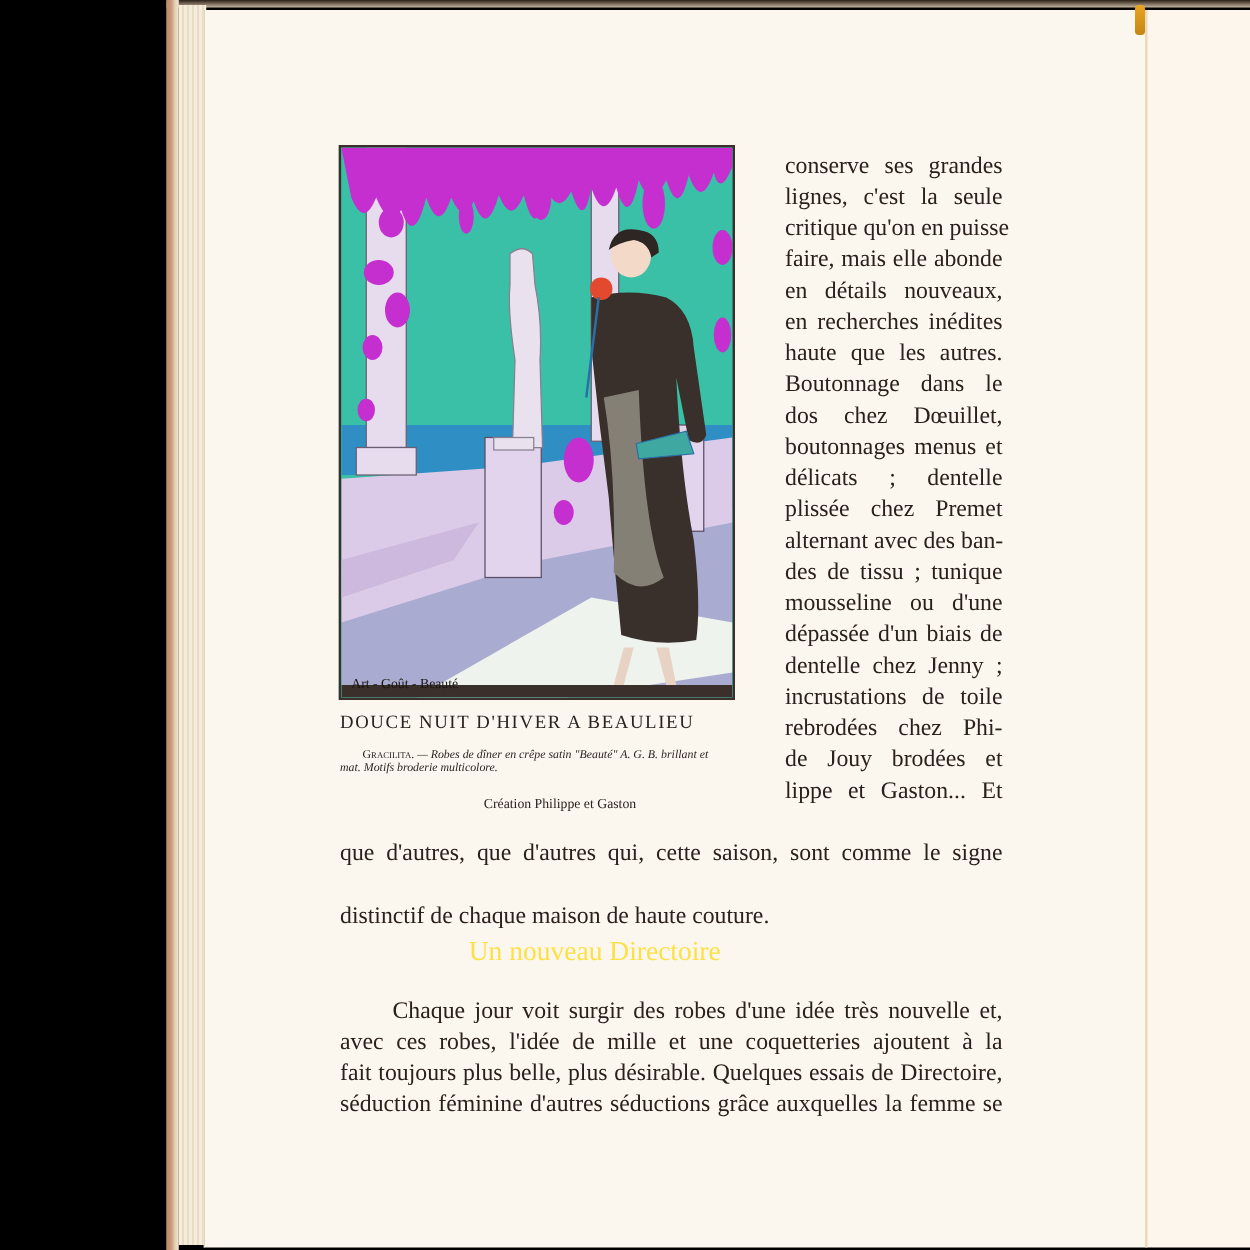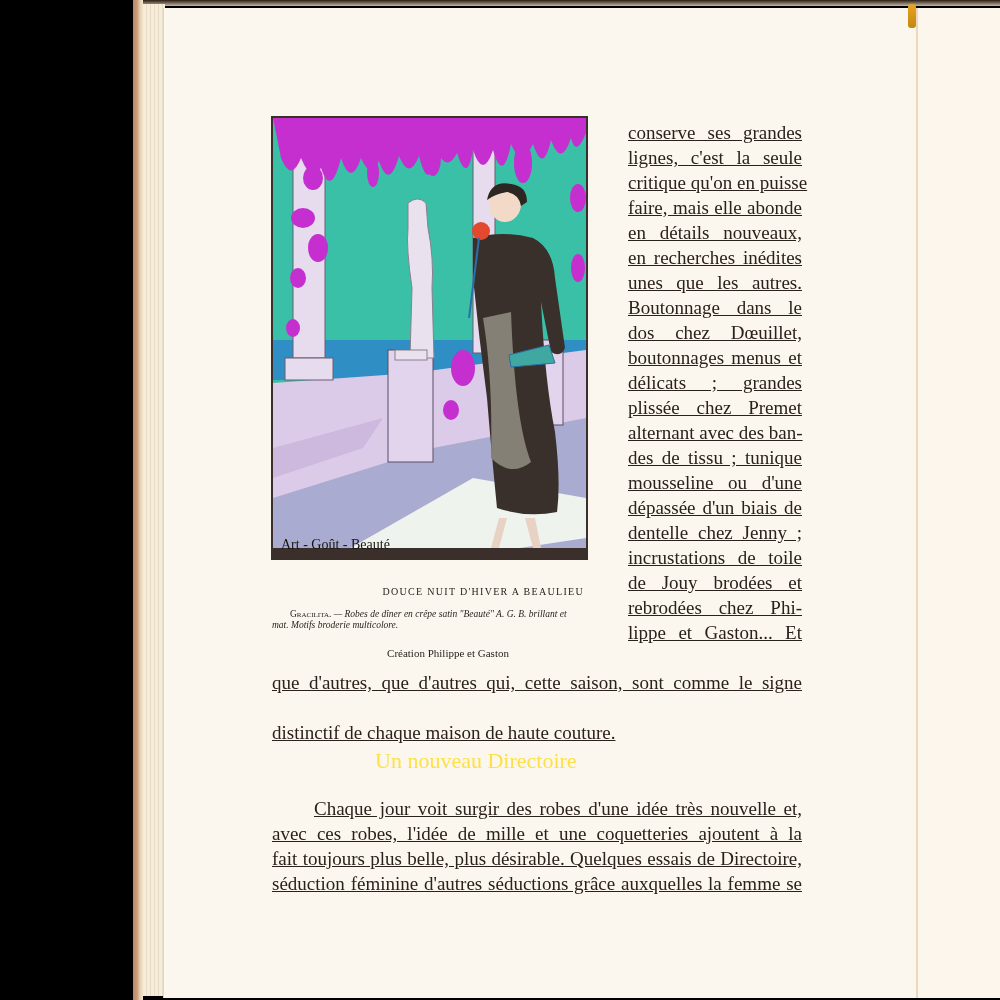--- a/index.html
+++ b/index.html
@@ -14,30 +14,30 @@
     .page-right { position:absolute; left:916px; top:8px; width:84px; height:990px; background:#fcf6ec;
                   border-left:2px solid #ecd9bc; }
     .spine-thread { position:absolute; left:908px; top:4px; width:8px; height:24px;
                     background:linear-gradient(180deg,#e8a520,#c58612); border-radius:3px; }
     .top-shadow { position:absolute; left:133px; top:0; width:867px; height:6px;
                   background:linear-gradient(180deg,#2a1f15,#c7b7a0); }
 
     .plate { position:absolute; left:271px; top:116px; width:313px; height:440px;
              border:2px solid #3a2f2a; overflow:hidden; background:#39c0a6; }
     .plate svg { display:block; }
-    .plate-credit { position:absolute; left:8px; bottom:5px; font-size:14px; color:#1a1410;
+    .plate-credit { position:absolute; left:8px; bottom:5px; font-size:11px; color:#1a1410;
                     font-family:"Liberation Serif", serif;text-align:center; }
 
     .caption { position:absolute; left:272px; top:570px; width:312px; font-family:"Liberation Serif", serif; color:#2a2220; }
-    .cap-title { text-align:right; font-size:10px; letter-spacing:1.3px;margin-top:16px; }
+    .cap-title { text-align:left; font-size:15px; letter-spacing:1.3px; }
     .cap-desc { font-size:9.5px; margin-top:12px; line-height:11px; font-style:italic; text-indent:18px; }
     .cap-desc .sc { font-style:normal; font-variant:small-caps; }
     .cap-credit { text-align:center; font-size:11px; margin-top:16px; padding-left:40px; }
 
-    .text { font-family:"Liberation Serif", serif; color:#2b211c; font-size:19px;text-decoration:underline; }
+    .text { font-family:"Liberation Serif", serif; color:#2b211c; font-size:19px; }
     .col-right { position:absolute; left:628px; top:120px; width:174px; }
     .col-right .ln { height:25px; line-height:25px; text-align:justify; text-align-last:justify; white-space:nowrap; }
     .full { position:absolute; left:272px; width:530px; }
     .full .ln { height:25px; line-height:25px; text-align:justify; text-align-last:justify; white-space:nowrap; }
     .full .ln.last { text-align-last:left;margin-top:25px; }
     .heading { position:absolute; left:375px; top:748px; font-size:22px; color:#fde047;
                font-family:"Liberation Serif", serif; }
     .indent { padding-left:42px; }
   </style>
 </head>
@@ -107,34 +107,34 @@
   <div class="cap-credit">Création Philippe et Gaston</div>
 </div>
 
 <div class="text col-right">
   <div class="ln">conserve ses grandes</div>
   <div class="ln">lignes, c'est la seule</div>
   <div class="ln">critique qu'on en puisse</div>
   <div class="ln">faire, mais elle abonde</div>
   <div class="ln">en détails nouveaux,</div>
   <div class="ln">en recherches inédites</div>
-  <div class="ln">unes que les autres.</div>
+  <div class="ln">haute que les autres.</div>
   <div class="ln">Boutonnage dans le</div>
   <div class="ln">dos chez Dœuillet,</div>
   <div class="ln">boutonnages menus et</div>
-  <div class="ln">délicats ; grandes</div>
+  <div class="ln">délicats ; dentelle</div>
   <div class="ln">plissée chez Premet</div>
   <div class="ln">alternant avec des ban-</div>
   <div class="ln">des de tissu ; tunique</div>
   <div class="ln">mousseline ou d'une</div>
   <div class="ln">dépassée d'un biais de</div>
   <div class="ln">dentelle chez Jenny ;</div>
   <div class="ln">incrustations de toile</div>
+  <div class="ln">rebrodées chez Phi-</div>
   <div class="ln">de Jouy brodées et</div>
-  <div class="ln">rebrodées chez Phi-</div>
   <div class="ln">lippe et Gaston... Et</div>
 </div>
 
 <div class="text full" style="top:670px;">
   <div class="ln">que d'autres, que d'autres qui, cette saison, sont comme le signe</div>
   <div class="ln last">distinctif de chaque maison de haute couture.</div>
 </div>
 
 <div class="heading">Un nouveau Directoire</div>
 

